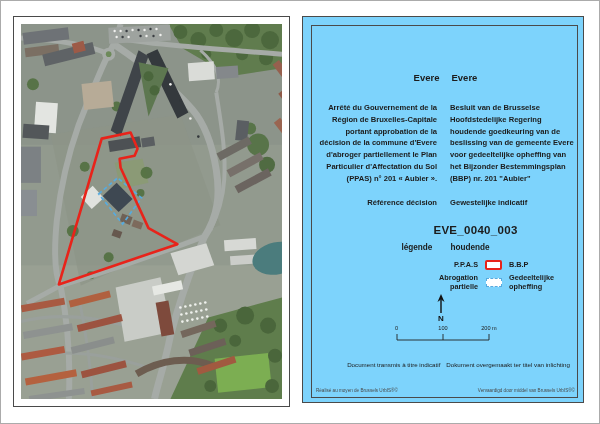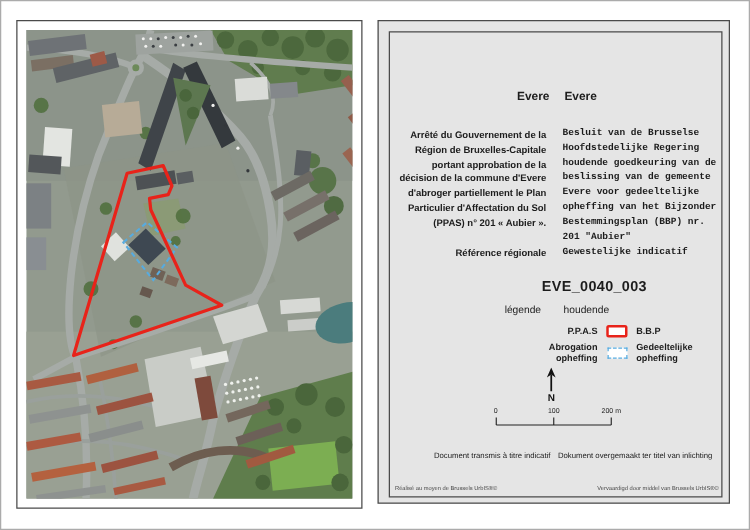--- a/index.html
+++ b/index.html
@@ -2,32 +2,32 @@
 <html><head>
 <meta charset="utf-8">
 <style>
   html,body{margin:0;padding:0;background:#e8e8e8;}
   .page{position:relative;width:600px;height:424px;background:#ffffff;border:1px solid #ababab;box-sizing:border-box;overflow:hidden;
         font-family:"Liberation Sans","DejaVu Sans",sans-serif;color:#1c1c1c;}
   
   .map-panel{position:absolute;left:12px;top:15px;width:277px;height:391px;border:1px solid #4a4a4a;background:#fff;box-sizing:border-box;padding:7px;}
   .map-panel svg{display:block;width:100%;height:100%;}
   
-  .info-outer{position:absolute;left:301px;top:15px;width:282px;height:387px;border:1px solid #4a4a4a;background:#e5e5e5;box-sizing:border-box;}
+  .info-outer{position:absolute;left:301px;top:15px;width:282px;height:387px;border:1px solid #4a4a4a;background:#7dd3fc;box-sizing:border-box;}
   .info-inner{position:absolute;left:8px;top:8px;right:5px;bottom:4px;border:1px solid #4a4a4a;}
   .panel-content{position:absolute;left:1px;top:1px;width:265px;height:371px;}
   .row-abs{position:absolute;left:0;width:265px;}
   .evere-row{top:45px;display:flex;justify-content:center;gap:12px;font-size:9.5px;font-weight:bold;}
   .cols{display:flex;}
   .col-fr{width:124px;text-align:right;}
-  .col-nl{width:128px;margin-left:13px;text-align:left;font-family:Liberation Mono, monospace;}
+  .col-nl{width:128px;margin-left:13px;text-align:left;}
   .decree-row{top:75px;font-size:7.6px;font-weight:bold;line-height:11.8px;}
   .reference-row{top:171px;font-size:7.6px;font-weight:bold;}
   .code-row{top:197px;text-align:center;font-size:11.5px;font-weight:bold;letter-spacing:.3px;margin-left:30px;}
-  .legend-title-row{top:216px;display:flex;justify-content:center;gap:18px;font-size:8.2px;font-weight:normal;}
+  .legend-title-row{top:216px;display:flex;justify-content:center;gap:18px;font-size:8.2px;font-weight:bold;}
   .legend-grid{top:233px;display:grid;grid-template-columns:121px 23px 121px;row-gap:4px;align-items:center;font-size:7.3px;font-weight:bold;line-height:1.18;margin-left:48px;}
   .lg-fr{text-align:right;padding-right:4px;white-space:pre-line;}
   .lg-nl{text-align:left;padding-left:4px;white-space:pre-line;}
   .swatch-cell{display:flex;justify-content:center;}
   .swatch-red{width:13px;height:6px;border:2px solid #e8231a;border-radius:2px;background:#fff;}
   .swatch-blue{width:14px;height:7px;border:1.5px dashed #57abdf;background:#fff;}
   .north-wrap{position:absolute;top:267px;left:120px;width:16px;height:28px;}
   .scale-wrap{position:absolute;top:296px;left:80px;width:110px;height:22px;}
   .scale-wrap text{font-family:"Liberation Sans","DejaVu Sans",sans-serif;font-size:5.6px;fill:#222;}
   .disclaimer-row{top:334px;display:flex;justify-content:center;gap:6px;font-size:6.2px;padding-left:26px;box-sizing:border-box;}
@@ -231,40 +231,40 @@
           <span>Evere</span>
           <span>Evere</span>
         </div>
 
         <div class="row-abs decree-row cols">
           <div class="col-fr">Arrêté du Gouvernement de la Région de Bruxelles-Capitale portant approbation de la décision de la commune d'Evere d'abroger partiellement le Plan Particulier d'Affectation du Sol (PPAS) n° 201 « Aubier ».</div>
           <div class="col-nl">Besluit van de Brusselse Hoofdstedelijke Regering houdende goedkeuring van de beslissing van de gemeente Evere voor gedeeltelijke opheffing van het Bijzonder Bestemmingsplan (BBP)  nr. 201 "Aubier"</div>
         </div>
 
         <div class="row-abs reference-row cols">
-          <div class="col-fr">Référence régionale</div>
+          <div class="col-fr">Référence décision</div>
           <div class="col-nl">Gewestelijke indicatif</div>
         </div>
 
         <div class="row-abs code-row">EVE_0040_003</div>
 
         <div class="row-abs legend-title-row">
           <span>légende</span>
           <span>houdende</span>
         </div>
 
         <div class="row-abs legend-grid">
           <div class="lg-fr">P.P.A.S</div>
           <div class="swatch-cell">
             <span class="swatch-red"></span>
           </div>
           <div class="lg-nl">B.B.P</div>
 
           <div class="lg-fr">Abrogation
-opheffing</div>
+partielle</div>
           <div class="swatch-cell">
             <span class="swatch-blue"></span>
           </div>
           <div class="lg-nl">Gedeeltelijke
 opheffing</div>
         </div>
 
         <div class="north-wrap">
           <svg viewBox="0 0 16 28" width="16" height="28">
             <polygon points="8,0 11.5,8 8,5.5 4.5,8" fill="#111"></polygon>

